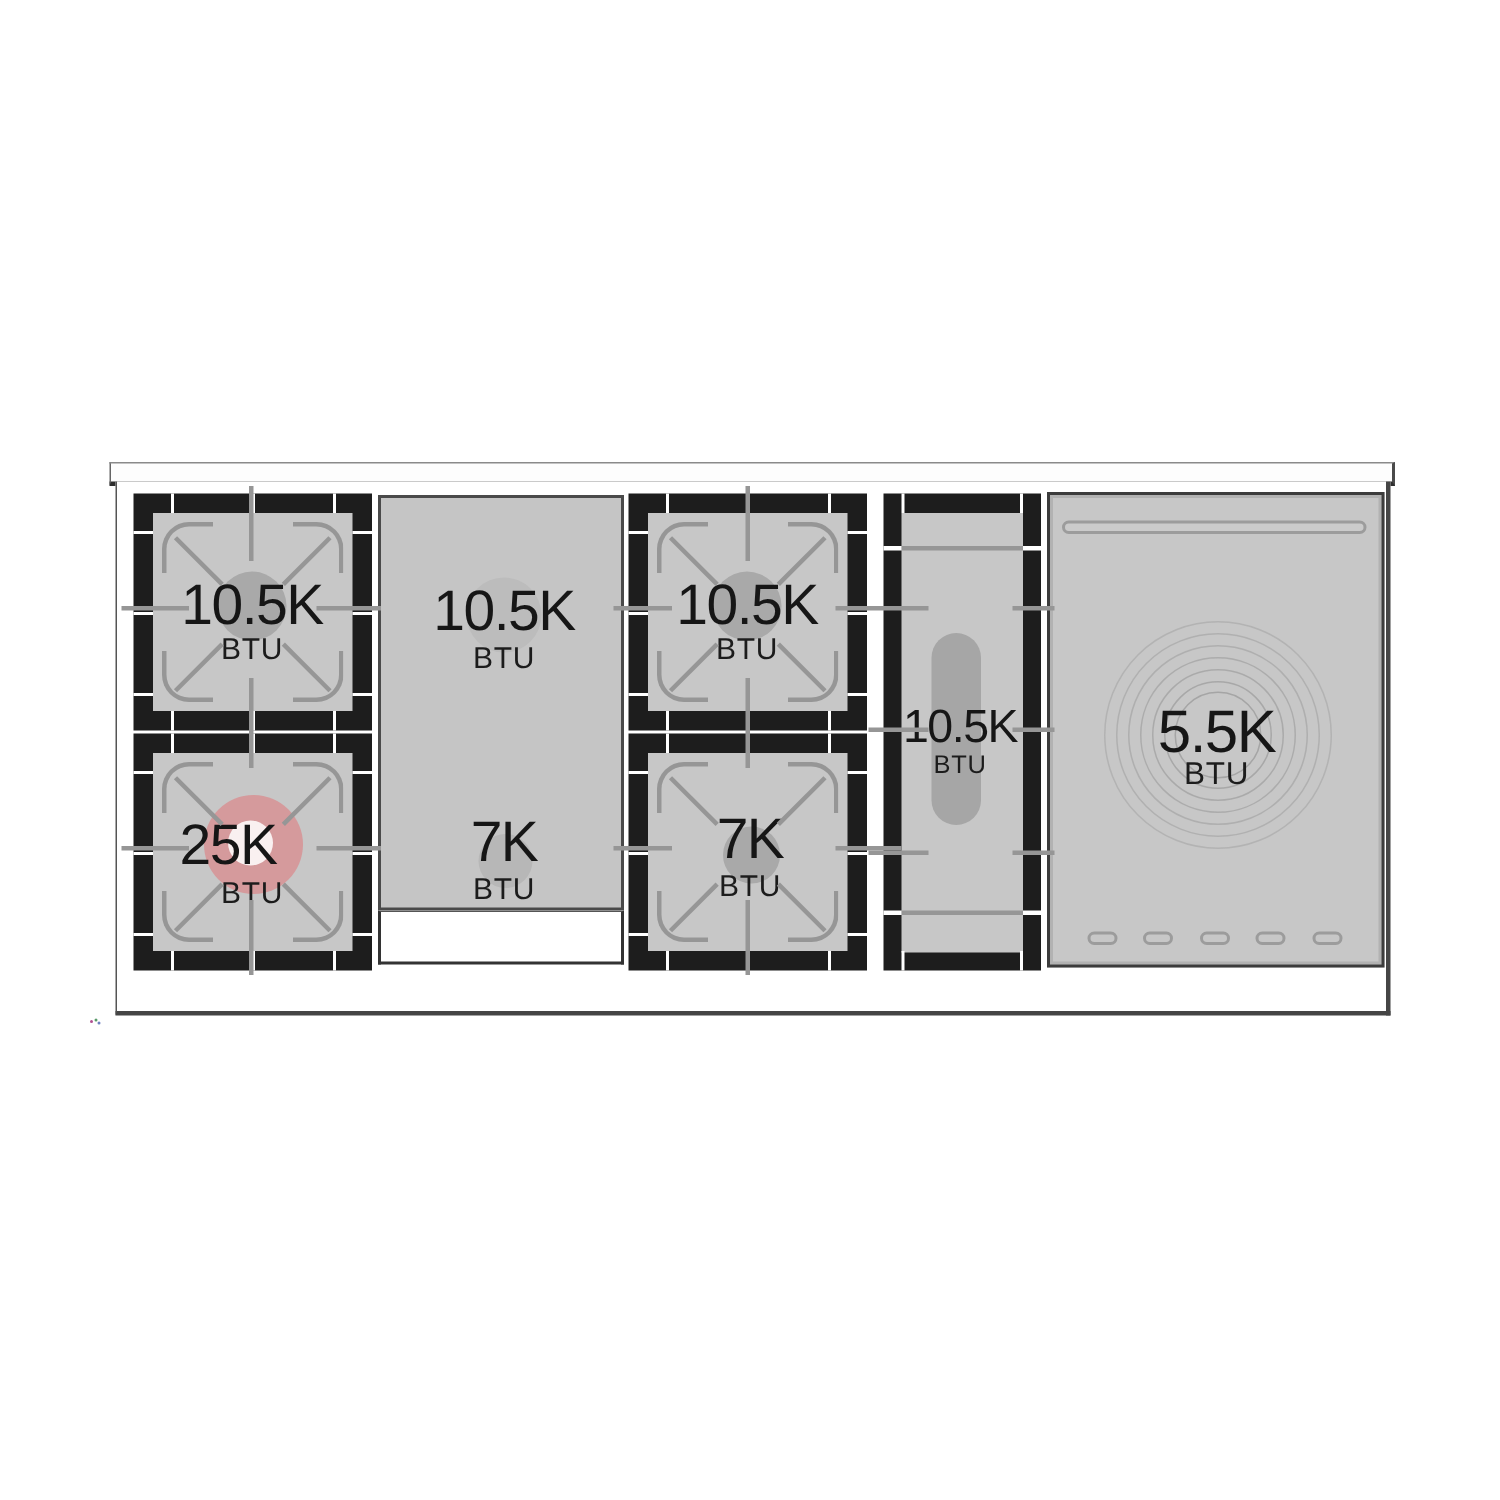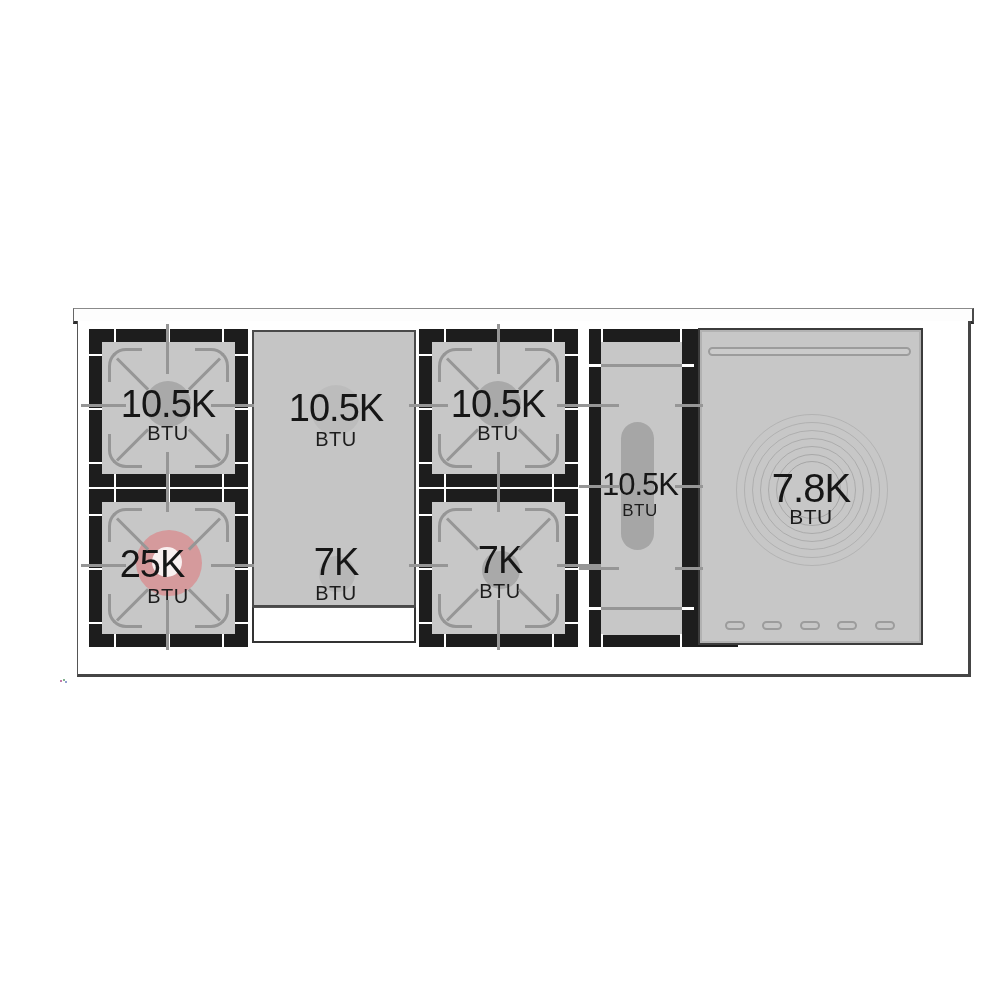--- a/index.html
+++ b/index.html
@@ -1,18 +1,18 @@
 <!DOCTYPE html>
 <html><head>
 <meta charset="utf-8">
 <style>
   html,body{margin:0;padding:0;background:#ffffff;}
   .stage{position:relative;width:1000px;height:1000px;background:#ffffff;
          font-family:"Liberation Sans", sans-serif;color:#161616;overflow:hidden;}
-  .abs{position:absolute;padding-left:44px;}
+  .abs{position:absolute;}
   
   .trim{left:73px;top:308px;width:854px;height:12px;background:#fdfdfd;
         border-top:1px solid #8a8a8a;border-left:1px solid #666;border-right:2px solid #4a4a4a;
         border-bottom:3px solid #2e2e2e;}
   
   .body{left:77px;top:321px;width:846px;height:353px;background:#ffffff;
         border-left:1px solid #555;border-right:3px solid #454545;border-bottom:3px solid #454545;}
   
   .grate{position:absolute;width:159px;}
   .square{position:absolute;left:0;width:159px;height:158px;background:#1d1d1d;}
@@ -209,21 +209,21 @@
       <div class="handle"></div>
       <div id="rings">
           <div class="ring" style="left: 36px; top: 84px; width: 150px; height: 150px; opacity: 0.55;"></div>
           <div class="ring" style="left: 44px; top: 92px; width: 134px; height: 134px; opacity: 0.61;"></div>
           <div class="ring" style="left: 52px; top: 100px; width: 118px; height: 118px; opacity: 0.67;"></div>
           <div class="ring" style="left: 60px; top: 108px; width: 102px; height: 102px; opacity: 0.73;"></div>
           <div class="ring" style="left: 68px; top: 116px; width: 86px; height: 86px; opacity: 0.79;"></div>
           <div class="ring" style="left: 76px; top: 124px; width: 70px; height: 70px; opacity: 0.85;"></div>
           <div class="ring" style="left: 83px; top: 131px; width: 56px; height: 56px; opacity: 0.91;"></div>
         </div>
-      <div class="val big5" style="left:111px;top:158px;">7.8K</div>
+      <div class="val big5" style="left:111px;top:158px;">5.5K</div>
       <div class="unit big5" style="left:111px;top:186px;">BTU</div>
       <div id="slots">
           <div class="slot" style="left: 25px; top: 291px;"></div>
           <div class="slot" style="left: 62px; top: 291px;"></div>
           <div class="slot" style="left: 100px; top: 291px;"></div>
           <div class="slot" style="left: 137px; top: 291px;"></div>
           <div class="slot" style="left: 175px; top: 291px;"></div>
         </div>
     </div>
 

